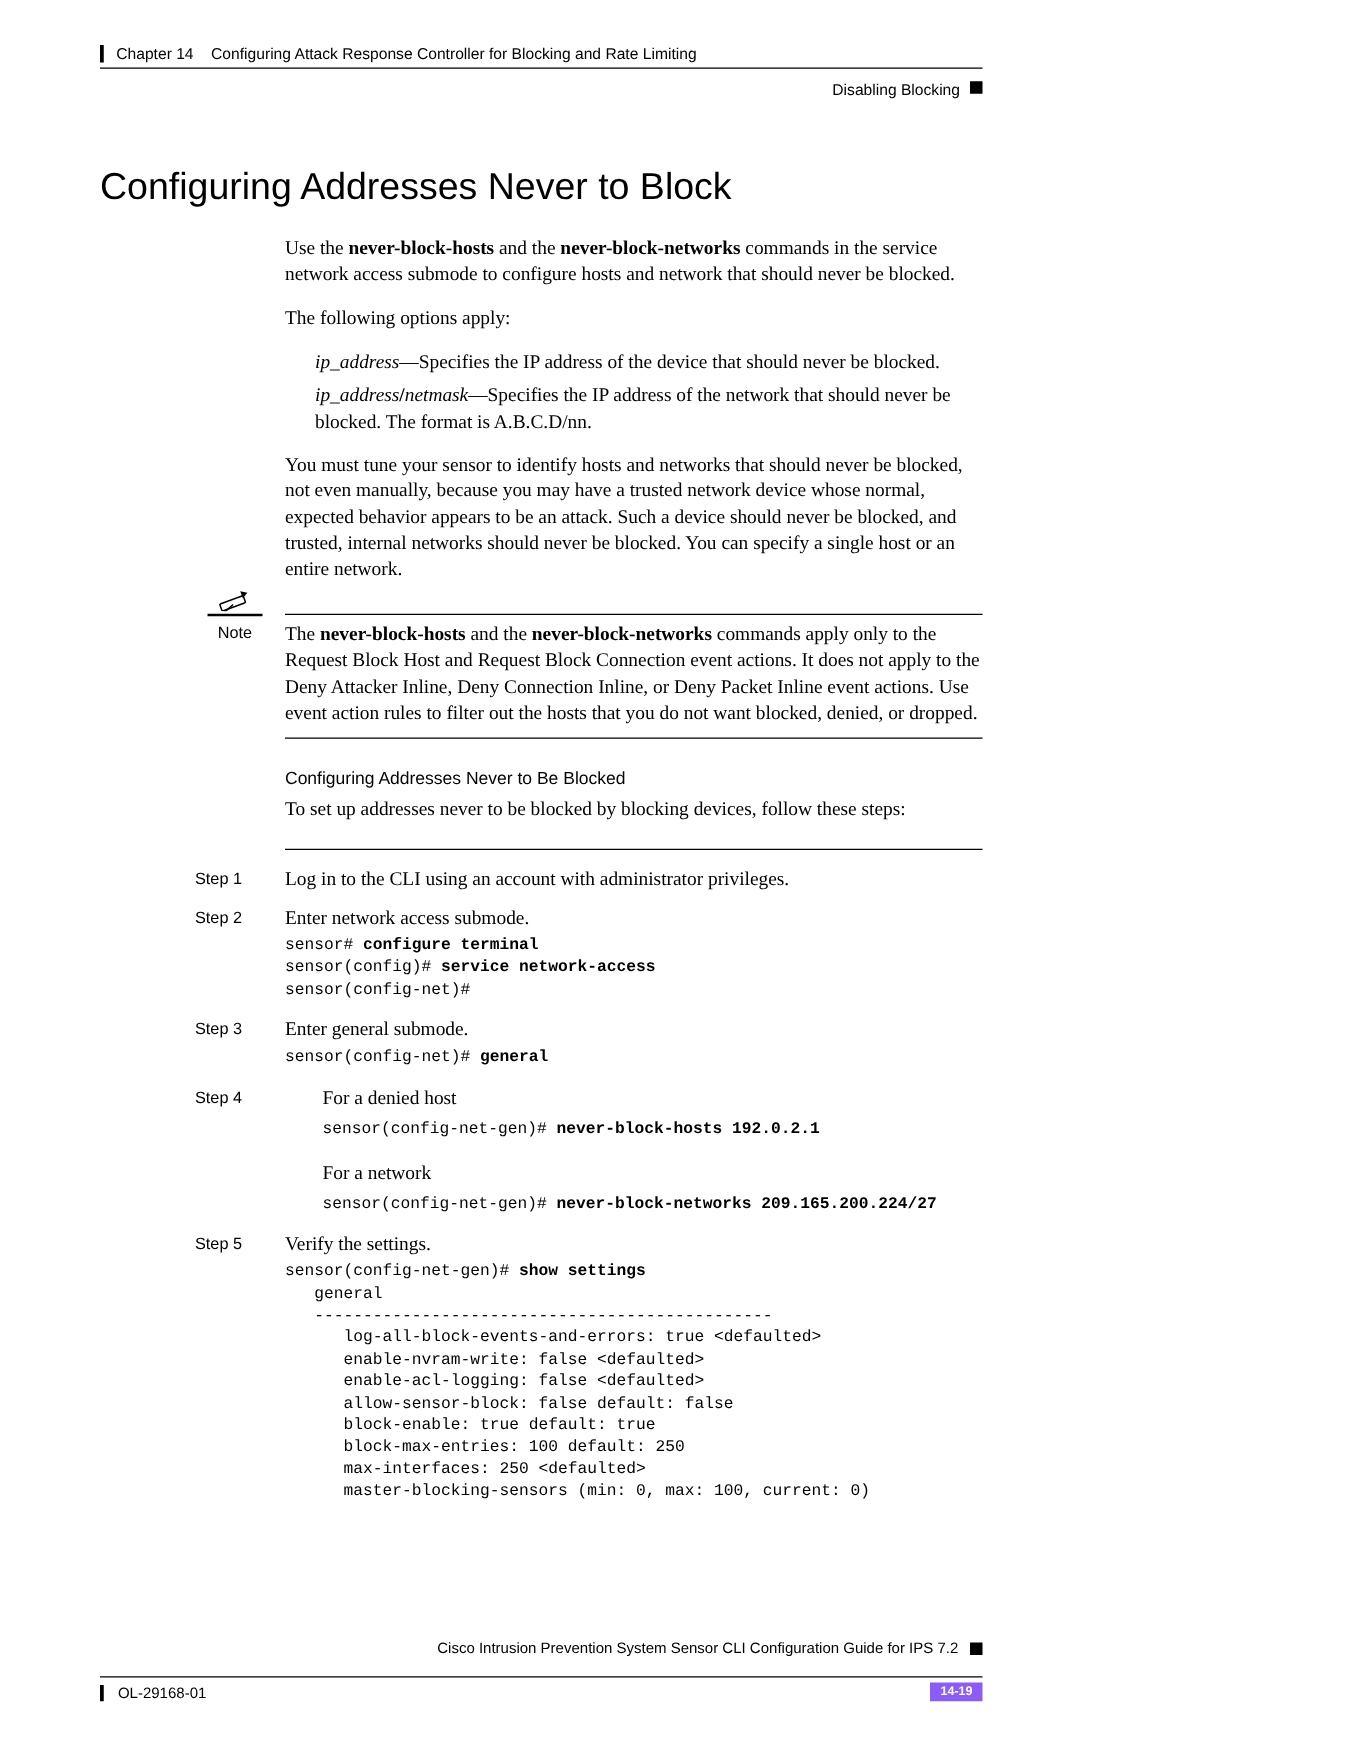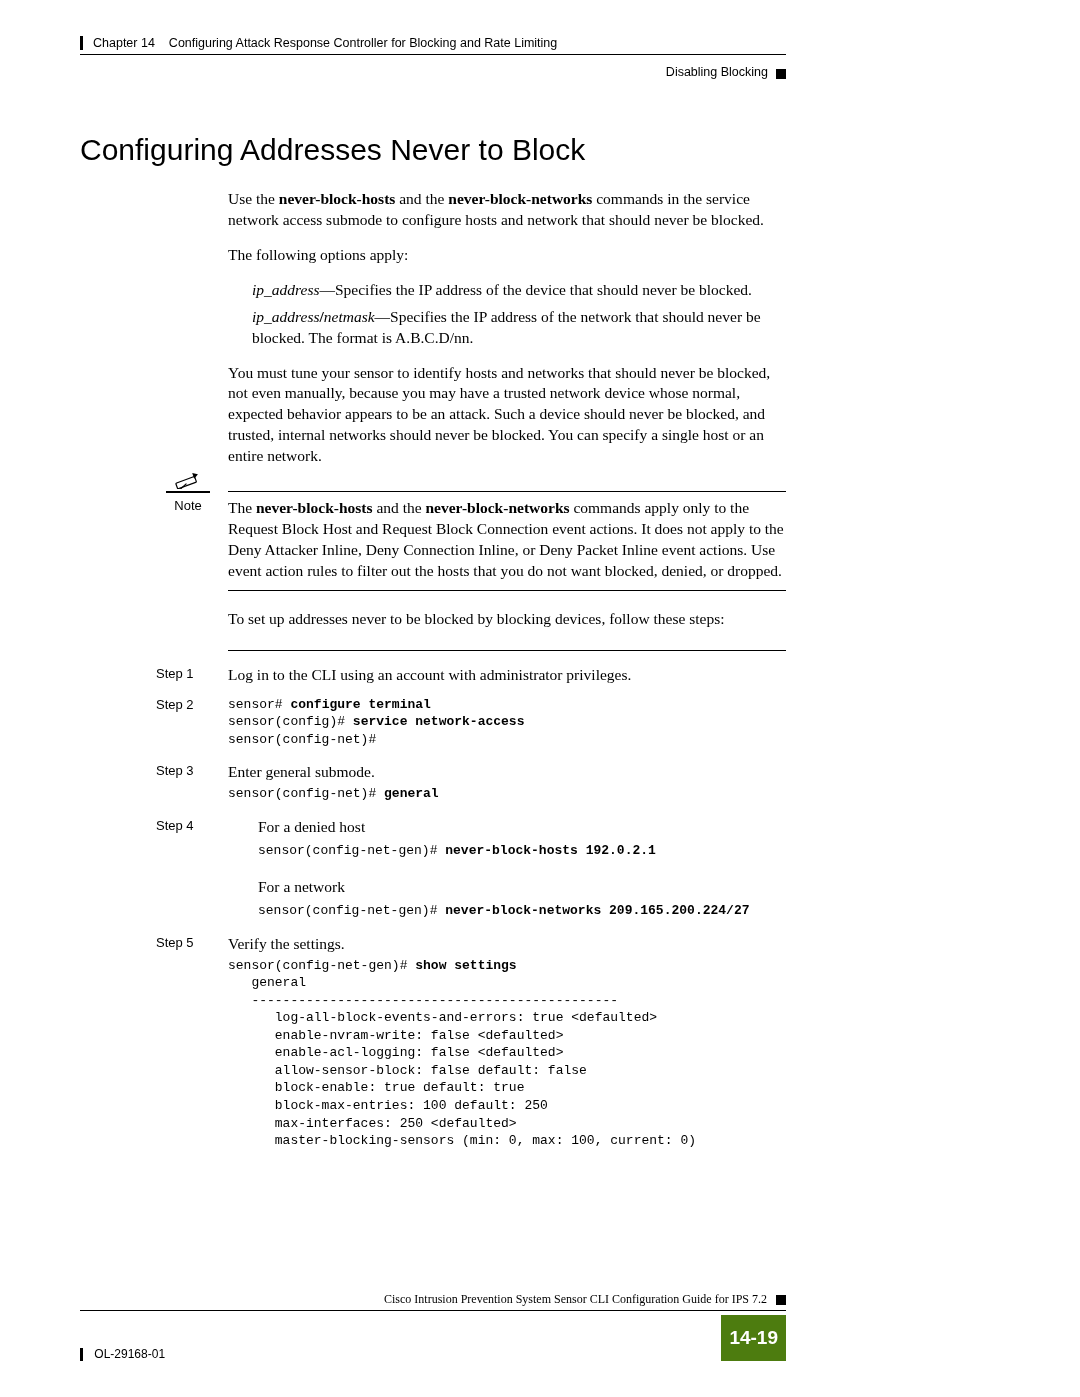--- a/index.html
+++ b/index.html
@@ -36,21 +36,21 @@
   .header-row .vbar {
     display:inline-block;
     width:3px;
     height:14px;
     background:#000;
     margin-right:10px;
     vertical-align:bottom;
   }
   .subheader-right {
     display: flex;
-    align-items: flex-end;
+    align-items: flex-start;
     justify-content: flex-end;
     font-family: Arial, Helvetica, sans-serif;
     font-size: 12.5px;
     margin-top: 10px;
   }
   .subheader-right .sq {
     width: 10px;
     height: 10px;
     background: #000;
     margin-left: 8px;
@@ -144,47 +144,47 @@
     margin-bottom:4px;
   }
   .footer {
     position: absolute;
     bottom: 36px;
     left: 80px;
     right: 80px;
   }
   .footer-line1 {
     text-align: right;
-    font-family: Liberation Serif, serif;
+    font-family: Liberation Sans, sans-serif;
     font-size: 12px;
     border-bottom: 1px solid #000;
-    padding-bottom: 3px;
+    padding-bottom: 16px;
   }
   .footer-row {
     display: flex;
     justify-content: space-between;
     align-items: flex-end;
     margin-top: 4px;
     font-family: Arial, Helvetica, sans-serif;
     font-size: 12px;
   }
   .footer-left .vbar2 {
     display:inline-block;
     width:3px;
     height:13px;
     background:#000;
     margin-right:8px;
     vertical-align:middle;
   }
   .page-num {
-    background: #4d7c0f;
+    background: #8b5cf6;
     color: #fff;
-    padding: 12px 8px;
+    padding: 2px 8px;
     font-weight: bold;
-    font-size: 19px;
+    font-size: 10px;
   }
   .footer-sq {
     width:10px;height:10px;background:#000;display:inline-block;margin-left:6px;vertical-align:middle;
   }
 </style>
 </head>
 <body>
 
 <div class="page">
 
@@ -230,31 +230,33 @@
         <div class="note-underline"></div>
         <div class="note-word">Note</div>
       </div>
       <hr class="note-top-rule">
       <div>
         <span>The </span><span class="bold">never-block-hosts</span><span> and the </span><span class="bold">never-block-networks</span><span> commands apply only to the Request Block Host and Request Block Connection event actions. It does not apply to the Deny Attacker Inline, Deny Connection Inline, or Deny Packet Inline event actions. Use event action rules to filter out the hosts that you do not want blocked, denied, or dropped.</span>
       </div>
       <hr class="note-bottom-rule">
     </div>
 
+    <div class="sub-heading">Configuring Addresses Never to Be Blocked</div>
     <p>To set up addresses never to be blocked by blocking devices, follow these steps:</p>
 
     <hr class="steps-divider">
 
     <div class="step-row">
       <div class="step-label">Step 1</div>
       <div>Log in to the CLI using an account with administrator privileges.</div>
     </div>
 
     <div class="step-row">
       <div class="step-label">Step 2</div>
+      <div>Enter network access submode.</div>
       <div class="code"><span>sensor# </span><span class="bold">configure terminal</span>
 <span>sensor(config)# </span><span class="bold">service network-access</span>
 <span>sensor(config-net)# </span></div>
     </div>
 
     <div class="step-row">
       <div class="step-label">Step 3</div>
       <div>Enter general submode.</div>
       <div class="code"><span>sensor(config-net)# </span><span class="bold">general</span></div>
     </div>

